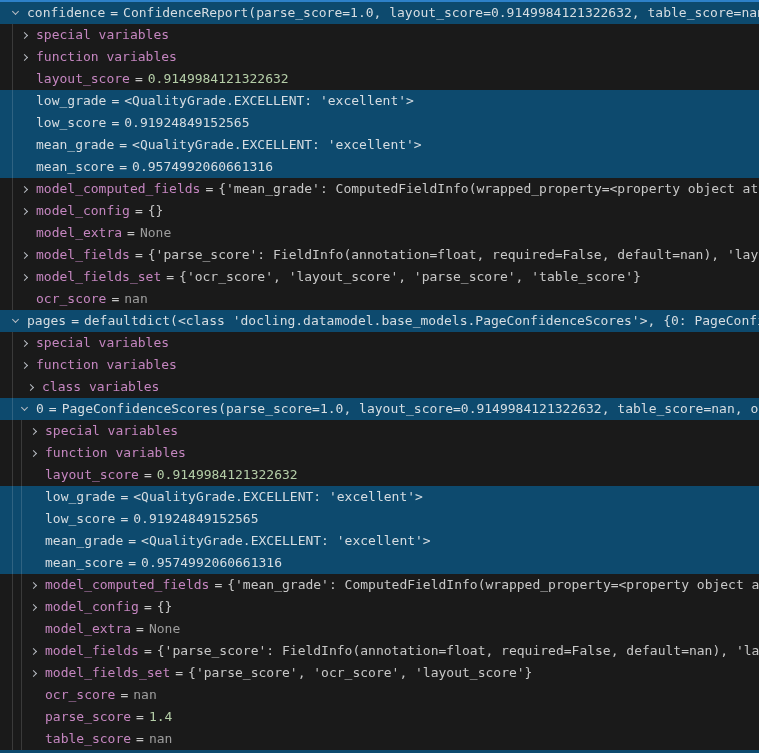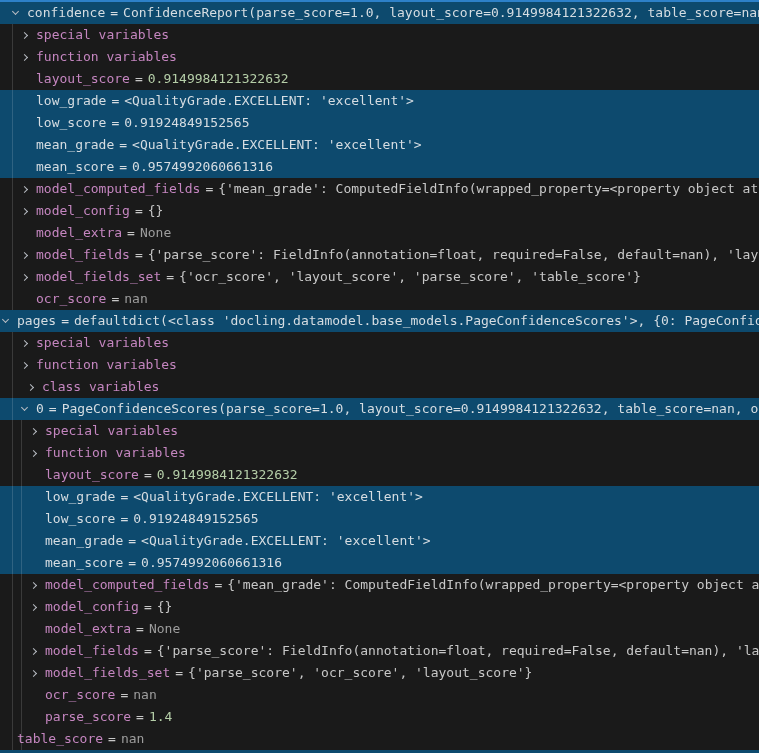--- a/index.html
+++ b/index.html
@@ -121,21 +121,21 @@
     <span class="name">model_fields_set</span>
     <span class="eq">=</span>
     <span class="value plain">{'ocr_score', 'layout_score', 'parse_score', 'table_score'}</span>
   <span class="guide" style="left: 12px;"></span></div>
       <div class="row" style="padding-left: 19px;">
     <span class="twisty none"><span class="chev"></span></span>
     <span class="name">ocr_score</span>
     <span class="eq">=</span>
     <span class="value muted">nan</span>
   <span class="guide" style="left: 12px;"></span></div>
-      <div class="row hl" style="">
+      <div class="row hl" style="padding-left: 10px;">
     <span class="twisty"><span class="chev down"></span></span>
     <span class="name">pages</span>
     <span class="eq">=</span>
     <span class="value plain">defaultdict(&lt;class 'docling.datamodel.base_models.PageConfidenceScores'&gt;, {0: PageConfidenceScores(parse_score=1.0,</span>
   </div>
       <div class="row" style="padding-left: 19px;">
     <span class="twisty"><span class="chev right"></span></span>
     <span class="name">special variables</span>
     
     
@@ -235,21 +235,21 @@
     <span class="name">ocr_score</span>
     <span class="eq">=</span>
     <span class="value muted">nan</span>
   <span class="guide" style="left: 12px;"></span><span class="guide" style="left: 21px;"></span></div>
       <div class="row" style="padding-left: 28px;">
     <span class="twisty none"><span class="chev"></span></span>
     <span class="name">parse_score</span>
     <span class="eq">=</span>
     <span class="value number">1.4</span>
   <span class="guide" style="left: 12px;"></span><span class="guide" style="left: 21px;"></span></div>
-      <div class="row" style="">
+      <div class="row" style="padding-left: 28px;">
     <span class="twisty none"><span class="chev"></span></span>
     <span class="name">table_score</span>
     <span class="eq">=</span>
     <span class="value muted">nan</span>
   <span class="guide" style="left: 12px;"></span><span class="guide" style="left: 21px;"></span></div>
     </div>
   <div class="bottom-sliver"></div>
 </div>
 
 </body></html>

